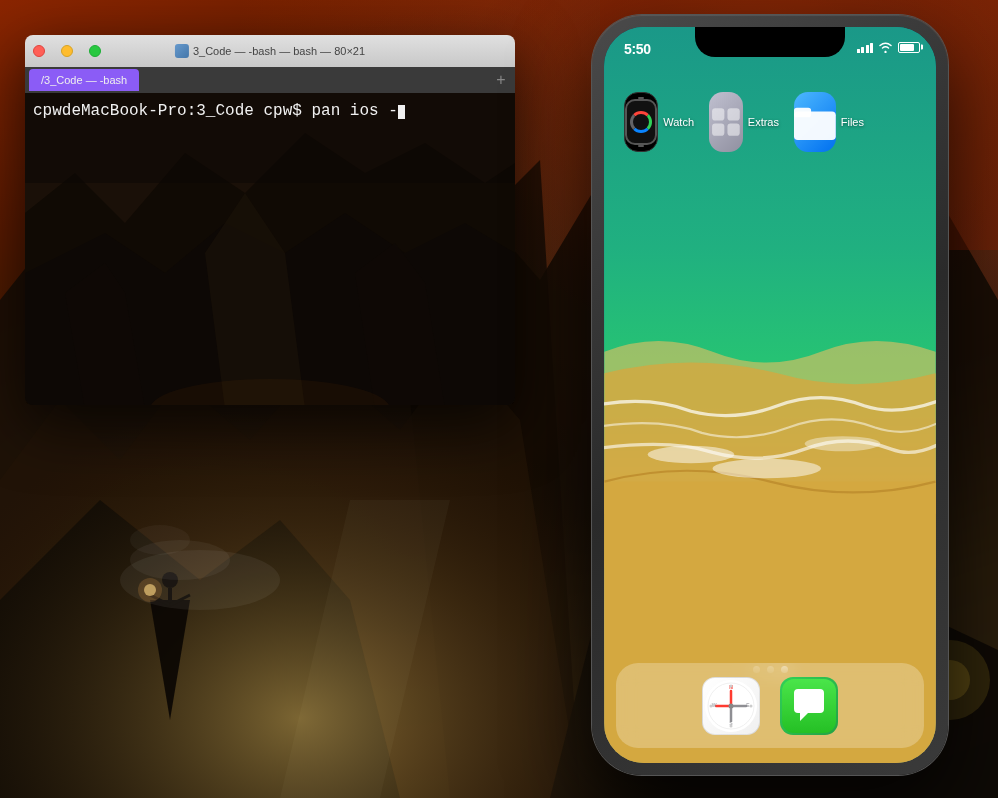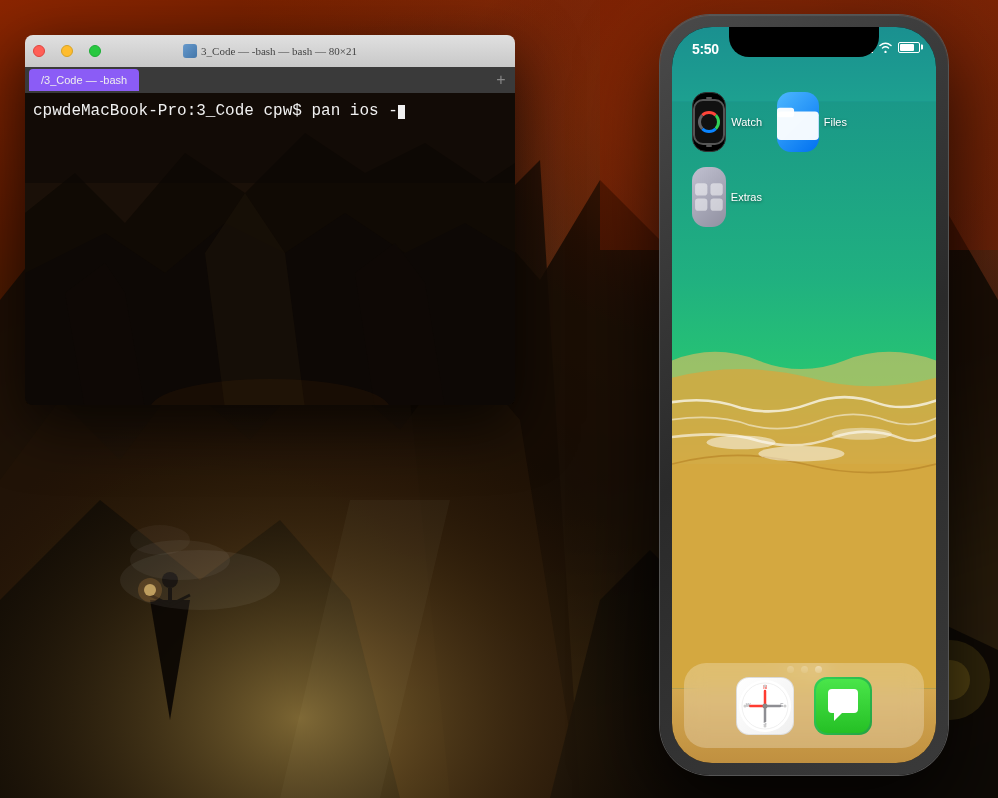--- a/index.html
+++ b/index.html
@@ -39,21 +39,20 @@
     }
 
     .terminal-titlebar {
       height: 28px;
       background: linear-gradient(180deg, #e0e0e0 0%, #c8c8c8 100%);
       display: flex;
       align-items: center;
       padding: 16px 8px;
       gap: 16px;
       position: relative;
-      font-family: Liberation Serif, serif;
     }
 
     .traffic-light {
       width: 12px;
       height: 12px;
       border-radius: 50%;
       cursor: pointer;
       display: flex;
       align-items: center;
       justify-content: center;
@@ -157,21 +156,21 @@
     @keyframes blink {
       0%, 50% { opacity: 1; }
       51%, 100% { opacity: 0; }
     }
 
     
     .iphone-container {
       position: absolute;
       top: 15px;
       right: 50px;
-      width: 288px;
+      width: 356px;
       height: 760px;
       z-index: 10;
     }
 
     .iphone-frame {
       width: 100%;
       height: 100%;
       background: linear-gradient(145deg, #4a4a4a 0%, #2a2a2a 50%, #3a3a3a 100%);
       border-radius: 50px;
       padding: 12px;
@@ -610,40 +609,40 @@
           <div class="app-icon-item">
             <div class="app-icon watch">
               <div class="watch-face">
                 <div class="watch-ring"></div>
               </div>
             </div>
             <span class="app-label">Watch</span>
           </div>
 
           <div class="app-icon-item">
+            <div class="app-icon extras">
+              <svg width="44" height="44" viewBox="0 0 44 44">
+
+                <rect x="4" y="4" width="16" height="16" rx="4" fill="rgba(255,255,255,0.5)"></rect>
+                <rect x="24" y="4" width="16" height="16" rx="4" fill="rgba(255,255,255,0.5)"></rect>
+                <rect x="4" y="24" width="16" height="16" rx="4" fill="rgba(255,255,255,0.5)"></rect>
+                <rect x="24" y="24" width="16" height="16" rx="4" fill="rgba(255,255,255,0.5)"></rect>
+              </svg>
+            </div>
+            <span class="app-label">Extras</span>
+          </div>
+
+          <div class="app-icon-item">
             <div class="app-icon files">
               <svg width="44" height="38" viewBox="0 0 44 38">
                 <rect x="0" y="8" width="44" height="30" rx="4" fill="white" opacity="0.95"></rect>
                 <rect x="0" y="4" width="18" height="10" rx="3" fill="white" opacity="0.95"></rect>
               </svg>
             </div>
             <span class="app-label">Files</span>
-          </div>
-
-          <div class="app-icon-item">
-            <div class="app-icon extras">
-              <svg width="44" height="44" viewBox="0 0 44 44">
-
-                <rect x="4" y="4" width="16" height="16" rx="4" fill="rgba(255,255,255,0.5)"></rect>
-                <rect x="24" y="4" width="16" height="16" rx="4" fill="rgba(255,255,255,0.5)"></rect>
-                <rect x="4" y="24" width="16" height="16" rx="4" fill="rgba(255,255,255,0.5)"></rect>
-                <rect x="24" y="24" width="16" height="16" rx="4" fill="rgba(255,255,255,0.5)"></rect>
-              </svg>
-            </div>
-            <span class="app-label">Extras</span>
           </div>
 
         </div>
 
         <div class="ios-page-dots">
           <div class="page-dot"></div>
           <div class="page-dot"></div>
           <div class="page-dot active"></div>
         </div>
 

